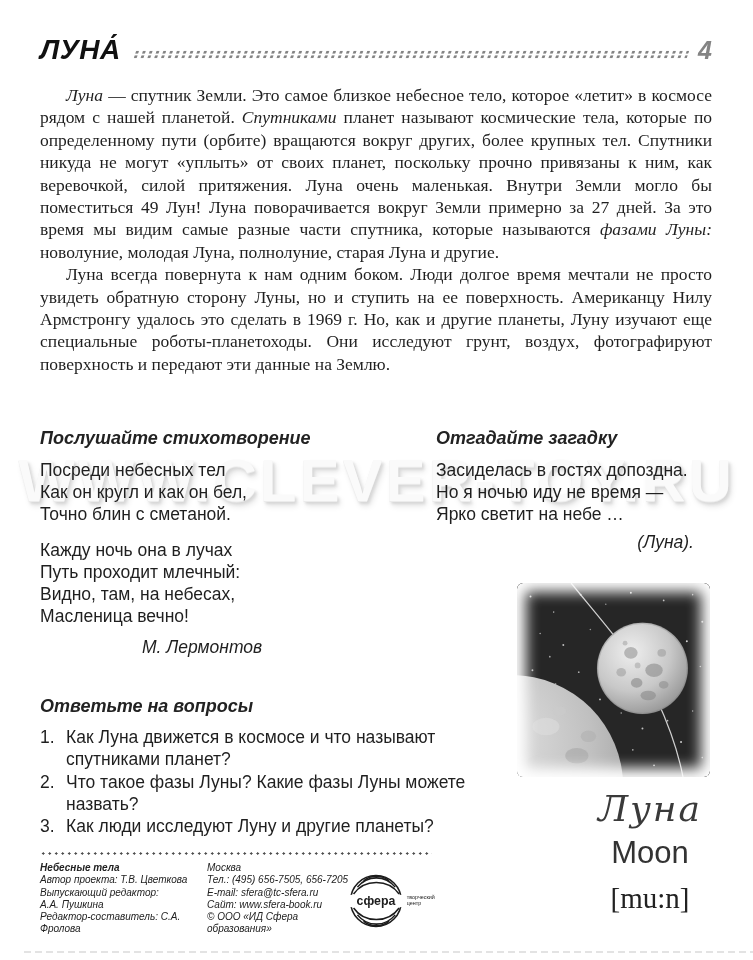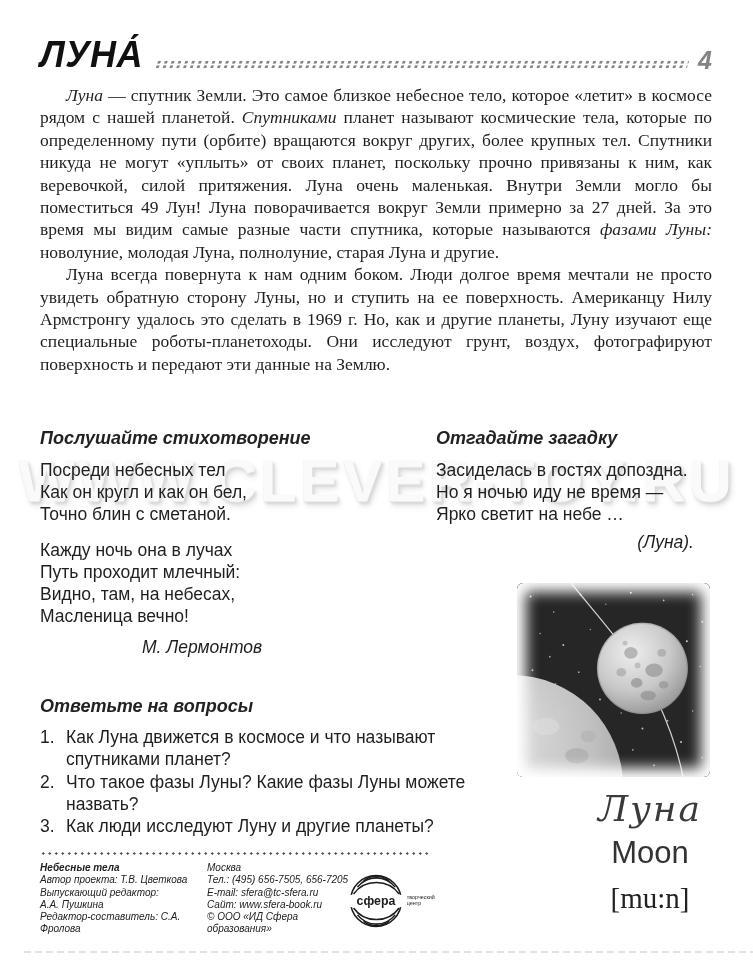--- a/index.html
+++ b/index.html
@@ -13,21 +13,21 @@
     text-align:center; white-space:nowrap;
     font-size:60px; font-weight:bold; letter-spacing:3px;
     color:#fafafa;
     text-shadow:0 1px 0 #ececec, 2px 3px 3px #d6d6d6, 3px 5px 6px rgba(0,0,0,0.10);
     z-index:0; pointer-events:none;
   }
   .content { position:relative; z-index:1; }
 
   
   .title-row { position:absolute; left:40px; right:41px; top:34px; display:flex; align-items:flex-end; }
-  .page-title { font-size:36px; font-weight:bold; font-style:italic; letter-spacing:0.5px; color:#111; }
+  .page-title { font-size:28px; font-weight:bold; font-style:italic; letter-spacing:0.5px; color:#111; }
   .leader { flex:1; height:9px; margin:0 10px 7px 12px;
     background-image:radial-gradient(circle, #828282 1.3px, transparent 1.55px);
     background-size:6.8px 4.5px; transform:skewX(-18deg); }
   .page-num { font-size:25px; font-weight:bold; font-style:italic; color:#848484; margin-bottom:1px; }
 
   
   .body-text { position:absolute; left:40px; right:41px; top:84px; font-size:17.5px; line-height:22.4px; text-align:justify; }
   .body-text p { text-indent:26px;font-family:Liberation Serif, serif; }
   .it { font-style:italic; }
 

